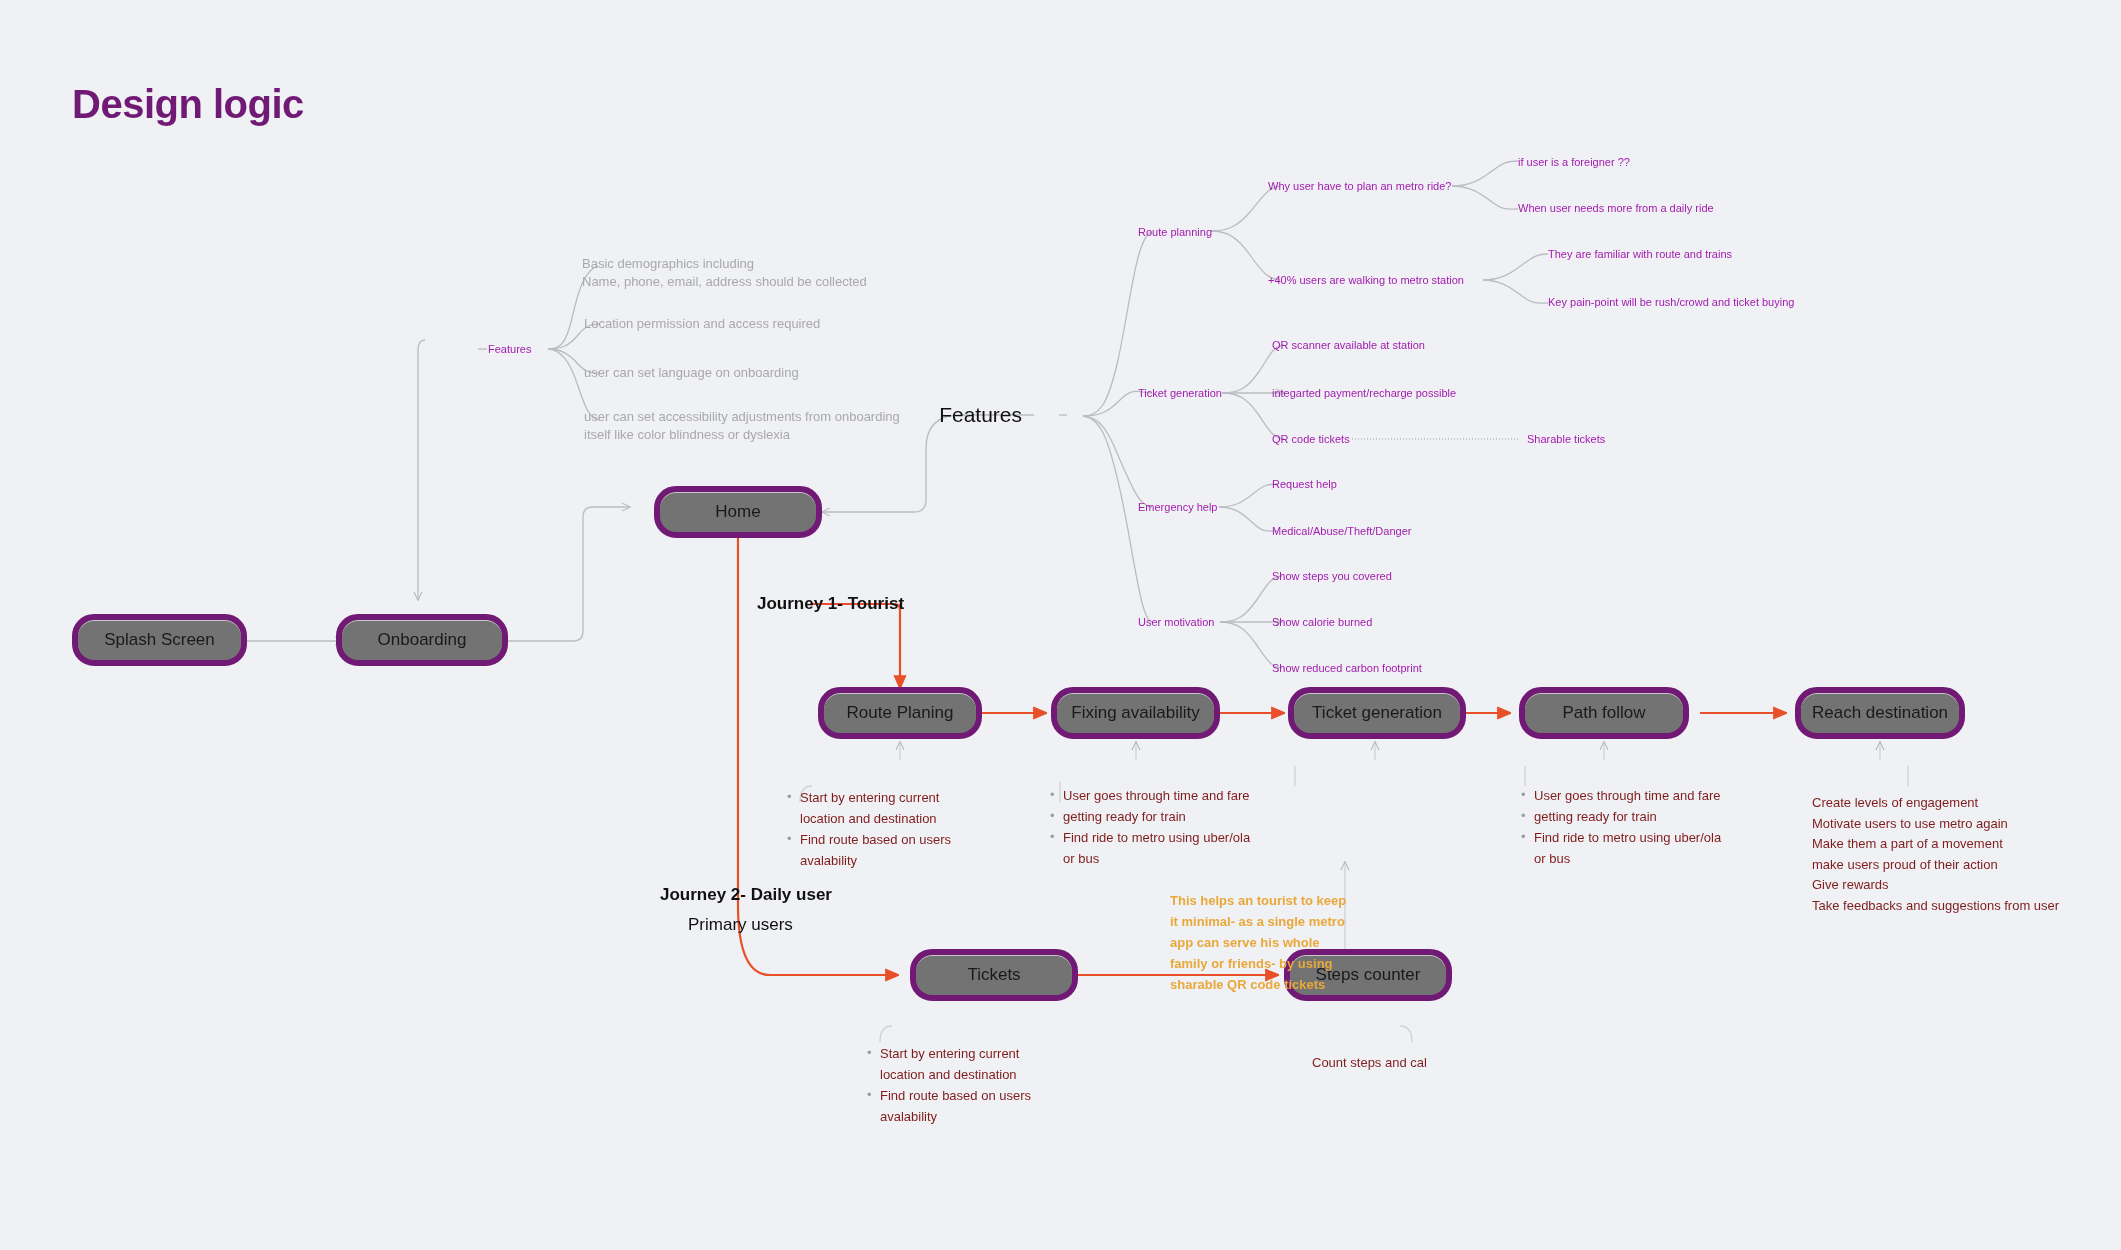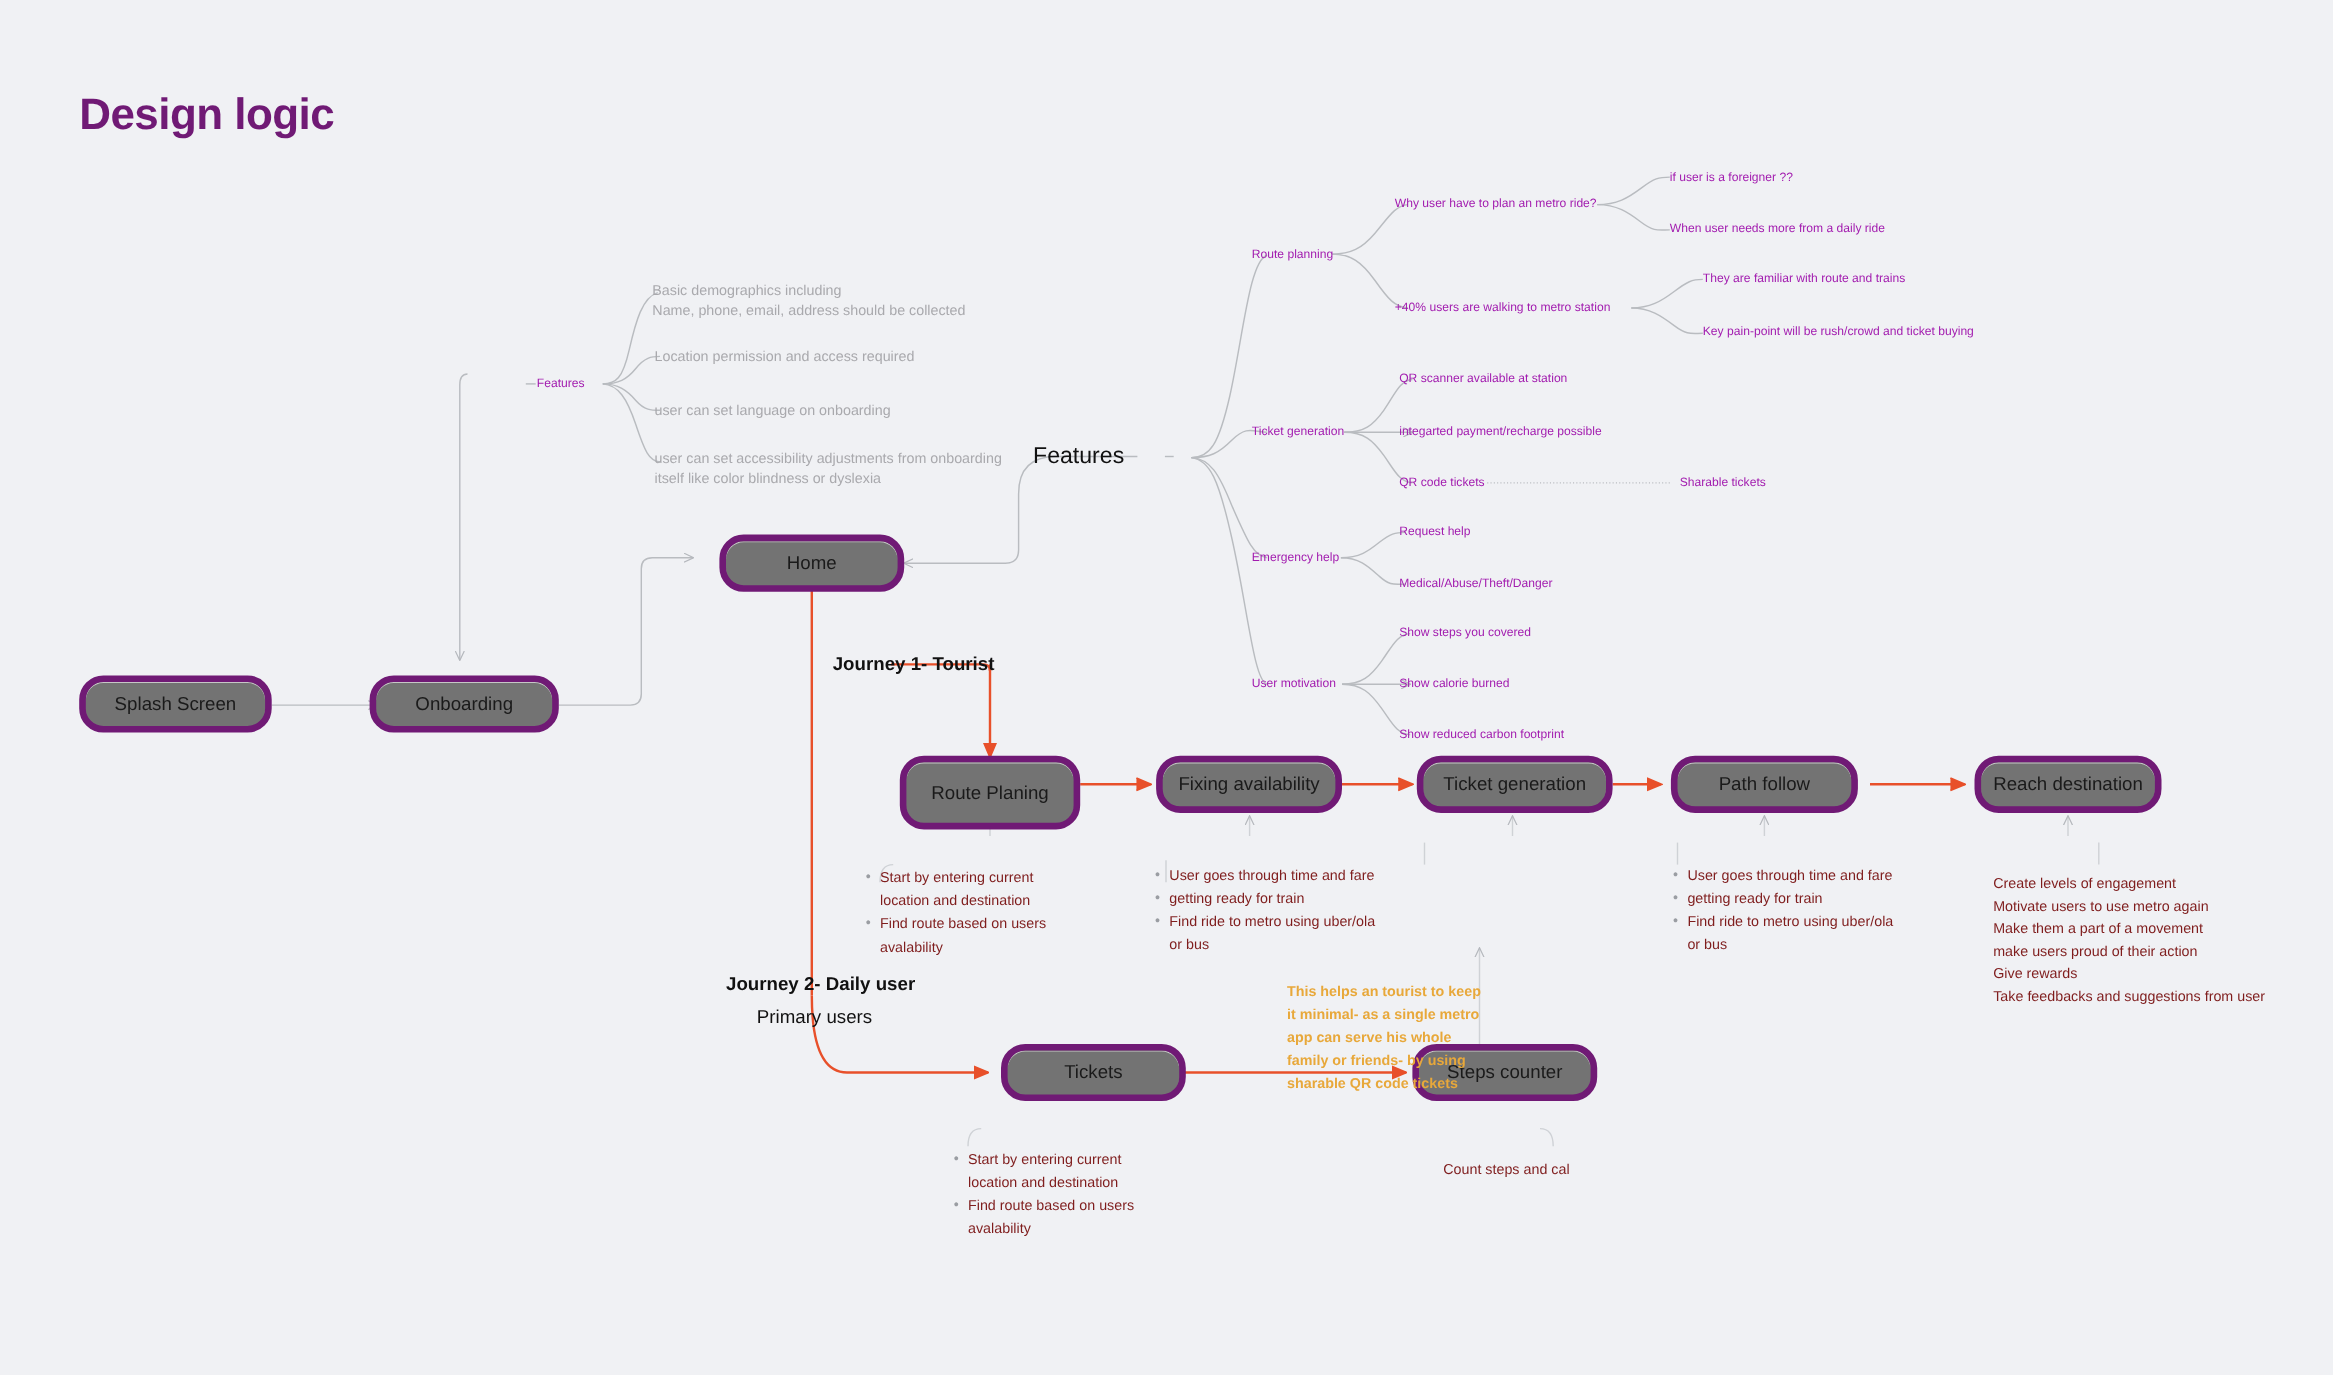--- a/index.html
+++ b/index.html
@@ -34,21 +34,21 @@
 
   
   .mm{
     position:absolute;
     font-size:11px;
     color:#a21caf;
     white-space:nowrap;
     line-height:1.35;
   }
   .mm.big{font-size:21px;color:#111;}
-  .mm.faded{color:#a9a9ad;margin-left:11px;}
+  .mm.faded{color:#a9a9ad;}
   .mm.wrap{white-space:normal;}
 
   
   .ann{
     position:absolute;
     font-size:13px;
     color:#7f1d1d;
     line-height:1.62;
   }
   .ann ul{margin:0;padding-left:15px;list-style:none;}
@@ -179,21 +179,21 @@
       <path d="M1070,975 L1278,975" marker-end="url(#oa)"></path>
     </g>
   </svg>
 
   <div class="node" style="left:72px;top:614px;width:175px;height:52px;">Splash Screen</div>
 
   <div class="node" style="left:336px;top:614px;width:172px;height:52px;">Onboarding</div>
 
   <div class="node" style="left:654px;top:486px;width:168px;height:52px;">Home</div>
 
-  <div class="node" style="left:818px;top:687px;width:164px;height:67px;">Route Planing</div>
+  <div class="node" style="left:818px;top:687px;width:164px;height:52px;">Route Planing</div>
 
   <div class="node" style="left:1051px;top:687px;width:169px;height:52px;">Fixing availability</div>
 
   <div class="node" style="left:1288px;top:687px;width:178px;height:52px;">Ticket generation</div>
 
   <div class="node" style="left:1519px;top:687px;width:170px;height:52px;">Path follow</div>
 
   <div class="node" style="left:1795px;top:687px;width:170px;height:52px;">Reach destination</div>
 
   <div class="node" style="left:910px;top:949px;width:168px;height:52px;">Tickets</div>

